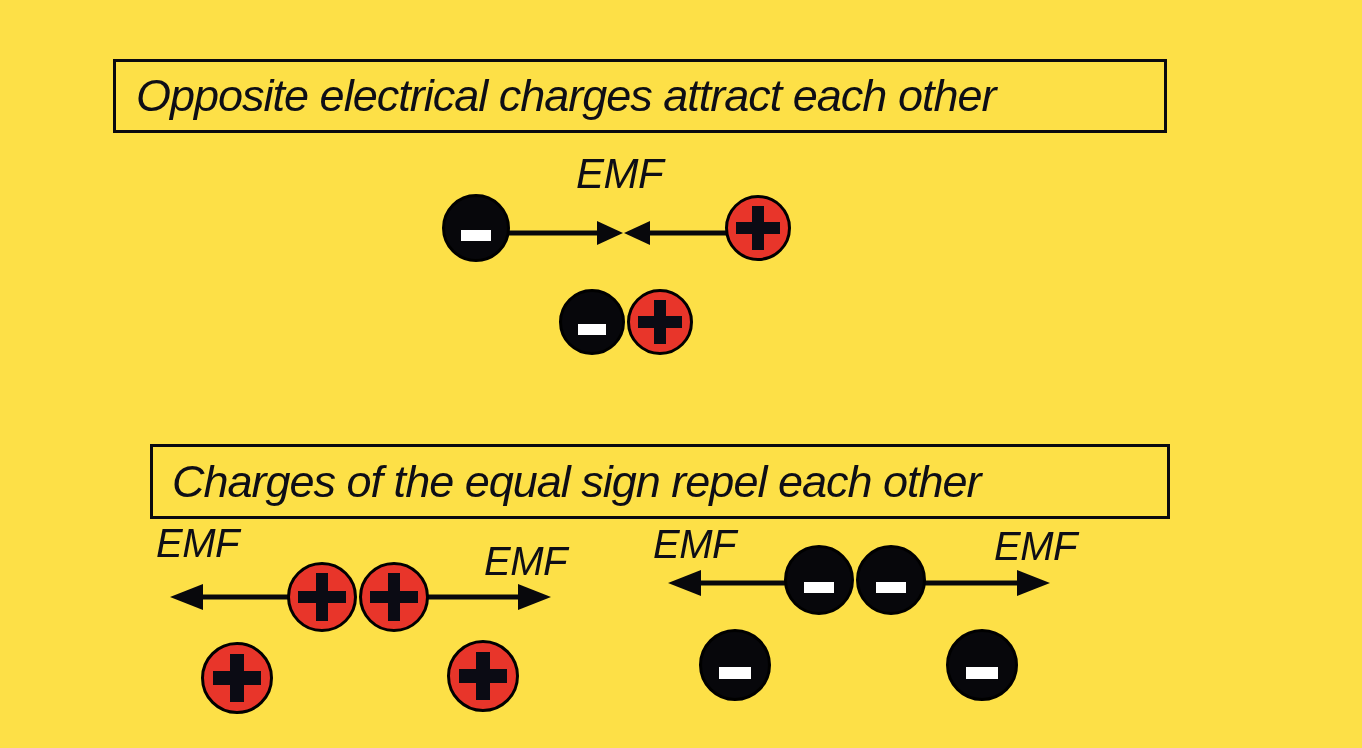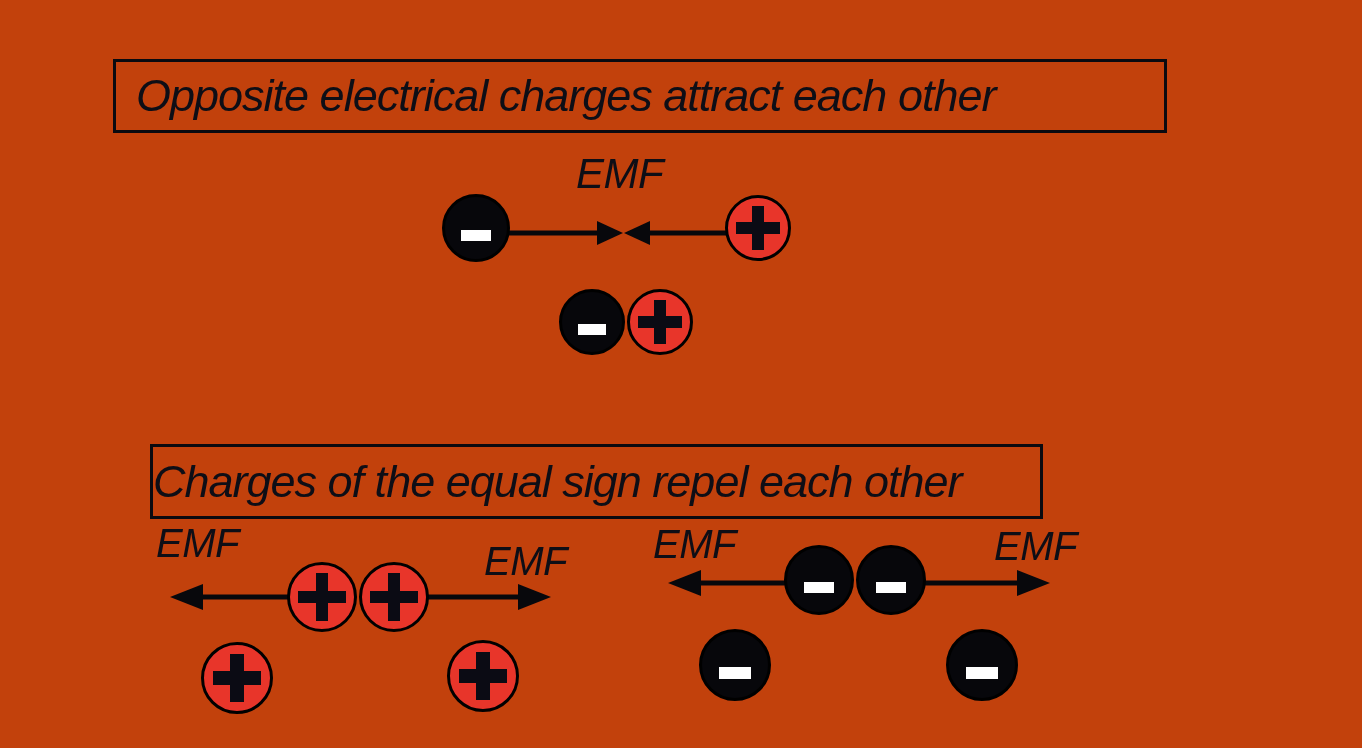--- a/index.html
+++ b/index.html
@@ -1,21 +1,21 @@
 <!DOCTYPE html>
 <html><head>
 <meta charset="utf-8">
 <style>
   html, body { margin: 0; padding: 0; }
   body { font-family: "Liberation Sans", sans-serif; }
   .canvas {
     position: relative;
     width: 1362px;
     height: 748px;
-    background: #c2410c;
+    background: #fde047;
     overflow: hidden;
   }
   .arrows-layer {
     position: absolute;
     left: 0; top: 0;
     width: 1362px; height: 748px;
   }
   .arrows-layer line { stroke: #08080c; stroke-width: 5; }
   .arrows-layer polygon { fill: #08080c; stroke: none; }
 
@@ -24,21 +24,21 @@
     display: flex;
     align-items: center;
     border: 3px solid #0a0a10;
     box-sizing: border-box;
     font-style: italic;
     color: #0e0e16;
     letter-spacing: -1px;
     white-space: nowrap;
   }
   .titlebox.attract { left: 113px; top: 59px; width: 1054px; height: 74px; font-size: 45px; padding-left: 20px; }
-  .titlebox.repel   { left: 150px; top: 444px; width: 893px; height: 75px; font-size: 45px; }
+  .titlebox.repel   { left: 150px; top: 444px; width: 1020px; height: 75px; font-size: 45px; padding-left: 19px; }
 
   .emf {
     position: absolute;
     font-style: italic;
     color: #0e0e16;
     font-size: 40px;
     line-height: 1.1;
     letter-spacing: -0.5px;
     text-align: center;
   }

